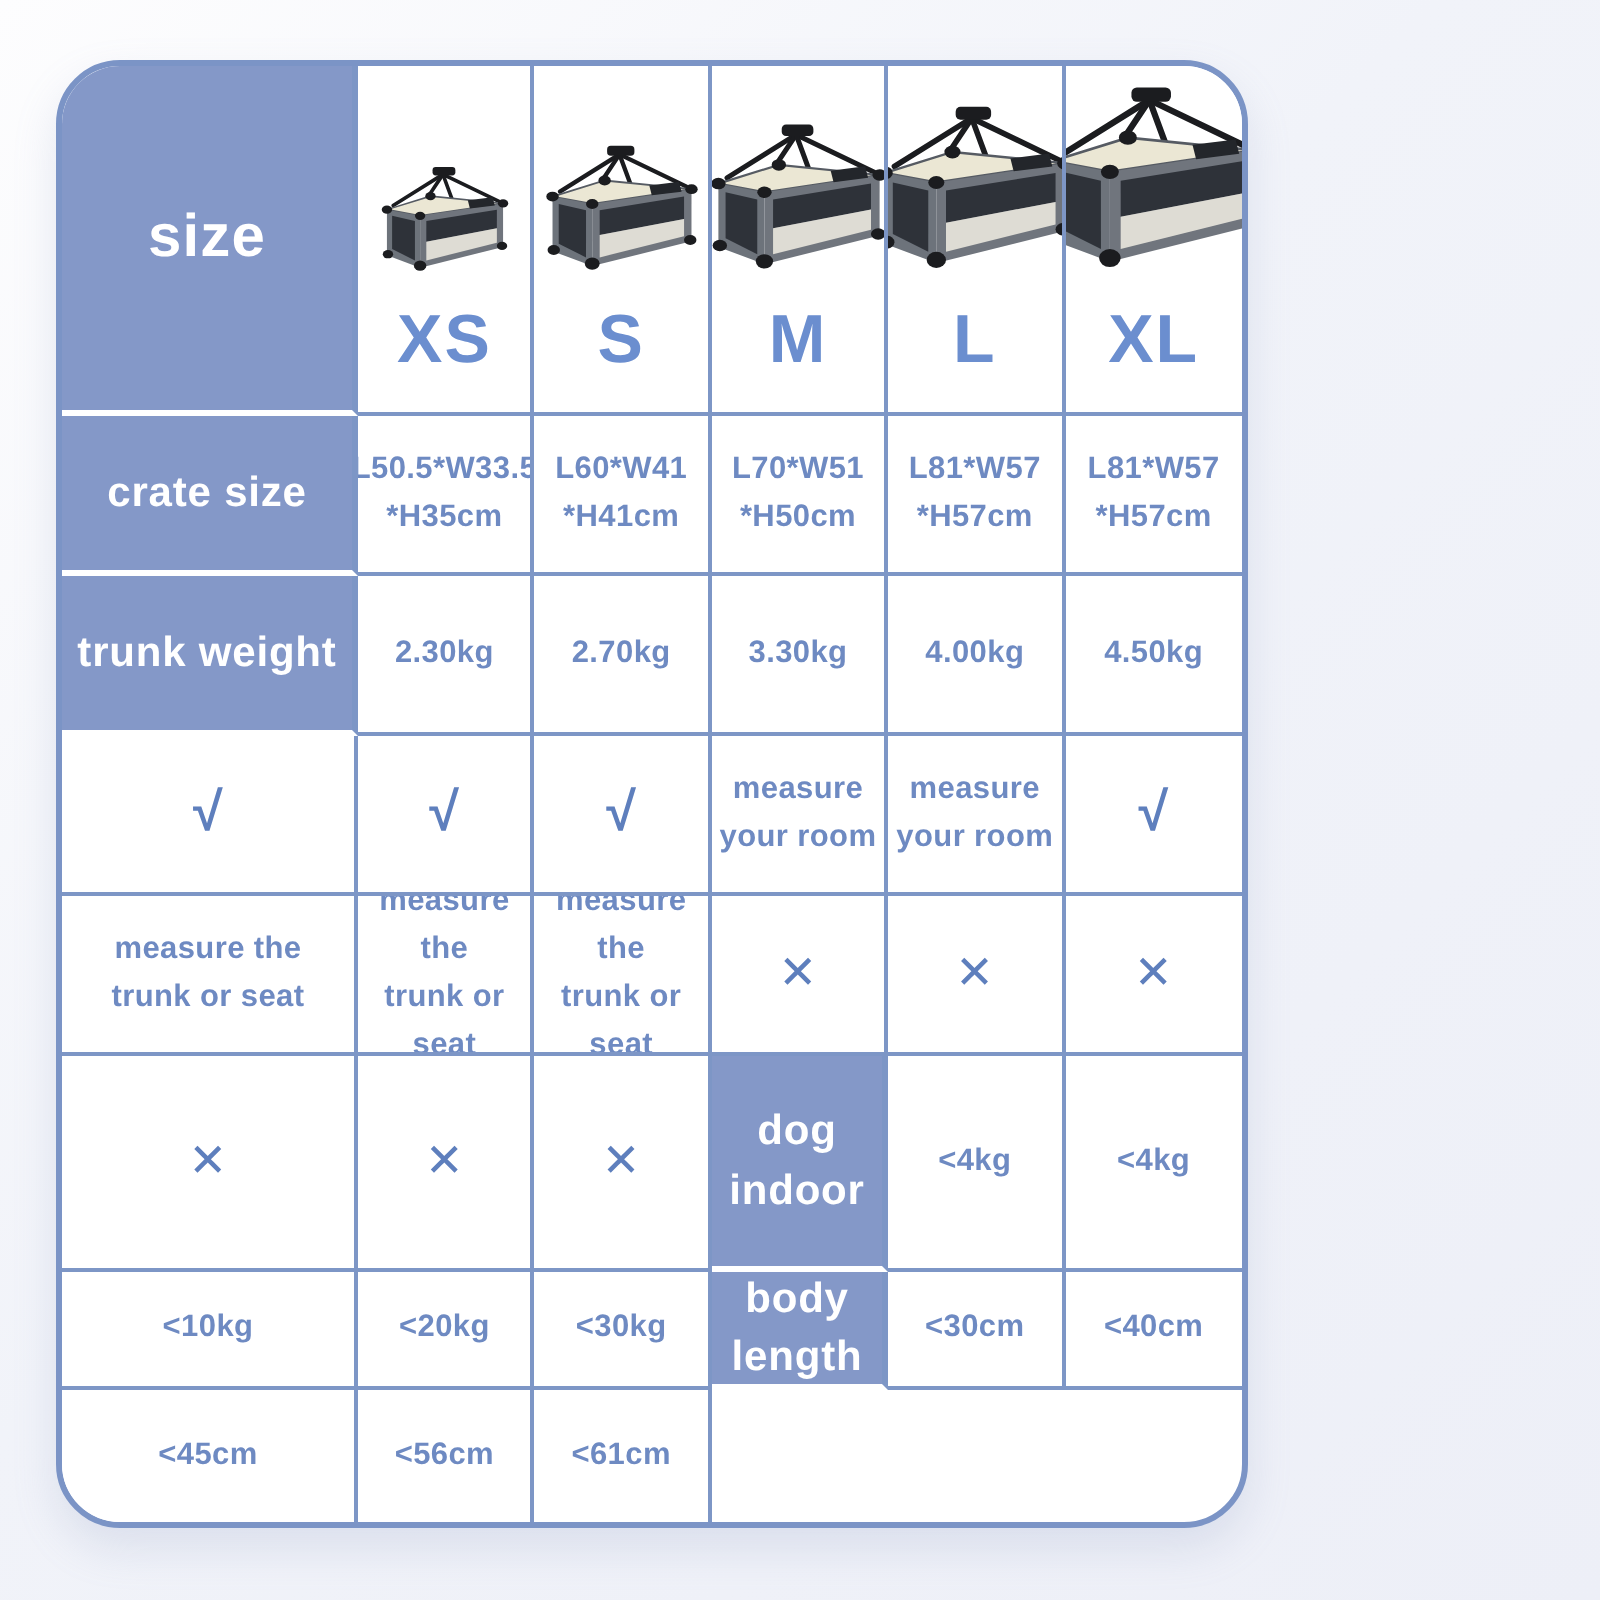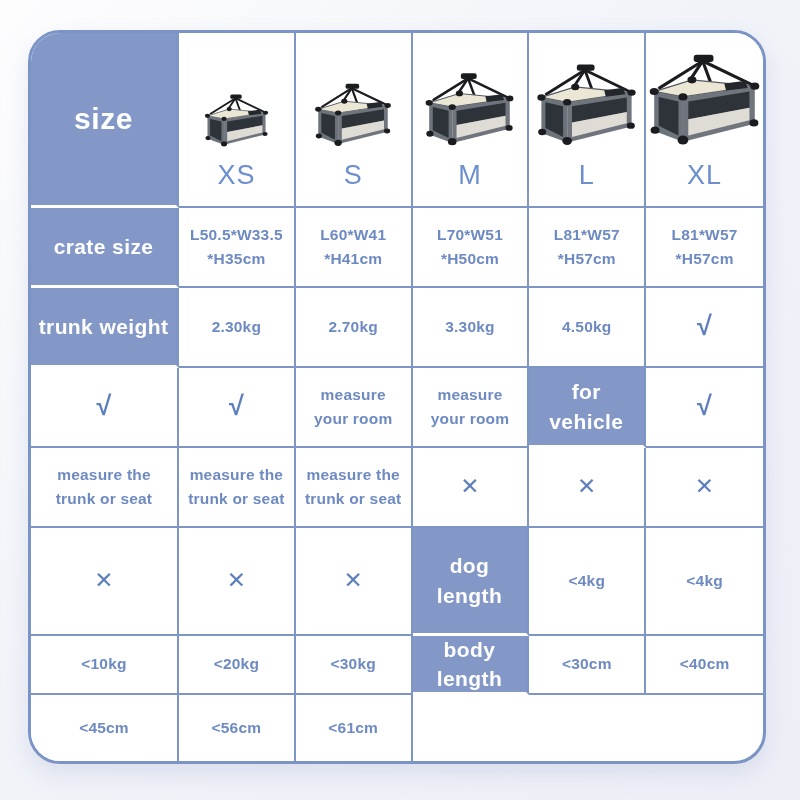--- a/index.html
+++ b/index.html
@@ -11,21 +11,21 @@
     --mark:#5e7fbd;
   }
   html,body{margin:0;padding:0;}
   body{
     width:800px;height:800px;overflow:hidden;
     font-family:"Liberation Sans","DejaVu Sans",sans-serif;
     background:linear-gradient(135deg,#fdfdfe 0%,#f1f3f9 45%,#edeff7 100%);
   }
   .stage{position:relative;width:800px;height:800px;}
   .size-table{
-    position:absolute;left:28px;top:30px;width:738px;height:734px;
+    position:absolute;left:28px;top:30px;width:596px;height:734px;
     box-sizing:border-box;
     display:grid;
     grid-template-columns:148px repeat(5,1fr);
     grid-template-rows:175px 80px 80px 80px 80px 108px 59px 1fr;
     background:#ffffff;
     border:3px solid var(--border);
     border-radius:32px;
     overflow:hidden;
     box-shadow:0 10px 22px rgba(135,150,190,.20);
   }
@@ -51,21 +51,21 @@
   .hcell.corner{font-size:30px;letter-spacing:.6px;}
   .cell:nth-child(43).hcell{border-bottom:none;justify-content:center;}
   .dcell{
     background:#ffffff;
     color:var(--txt);
     font-size:15.5px;font-weight:600;line-height:1.55;letter-spacing:.2px;
     padding:2px 3px;
   }
   .size-cell{justify-content:flex-end;padding-bottom:9px;}
   .crate-wrap{display:flex;align-items:flex-end;justify-content:center;}
-  .size-label{font-size:27px;font-weight:400;color:var(--label);letter-spacing:1px;margin-top:6px;}
+  .size-label{font-size:34px;font-weight:700;color:var(--label);letter-spacing:1px;margin-top:6px;}
   .mark{font-weight:700;color:var(--mark);}
   .mark-check{font-size:27px;}
   .mark-cross{font-size:23px;}
 </style>
 </head>
 <body>
 
 <div class="stage">
   <div class="size-table">
     <div class="cell hcell corner">size</div>
@@ -239,42 +239,42 @@
       <div class="cell dcell">
         <div>2.30kg</div>
       </div>
       <div class="cell dcell">
         <div>2.70kg</div>
       </div>
       <div class="cell dcell">
         <div>3.30kg</div>
       </div>
       <div class="cell dcell">
+        <div>4.00kg</div>
+      </div>
+      <div class="cell dcell">
         <div>4.50kg</div>
       </div>
       <div class="cell dcell mark mark-check">
         <span>√</span>
       </div>
       <div class="cell dcell mark mark-check">
         <span>√</span>
       </div>
       <div class="cell dcell mark mark-check">
         <span>√</span>
       </div>
       <div class="cell dcell">
         <div>measure</div>
         <div>your room</div>
       </div>
       <div class="cell dcell">
         <div>measure</div>
         <div>your room</div>
       </div>
-      <div class="cell hcell">
-        <div>for vehicle</div>
-      </div>
       <div class="cell dcell mark mark-check">
         <span>√</span>
       </div>
       <div class="cell dcell">
         <div>measure the</div>
         <div>trunk or seat</div>
       </div>
       <div class="cell dcell">
         <div>measure the</div>
         <div>trunk or seat</div>
@@ -295,21 +295,21 @@
       <div class="cell dcell mark mark-cross">
         <span>✕</span>
       </div>
       <div class="cell dcell mark mark-cross">
         <span>✕</span>
       </div>
       <div class="cell dcell mark mark-cross">
         <span>✕</span>
       </div>
       <div class="cell hcell">
-        <div>dog length</div>
+        <div>dog indoor</div>
       </div>
       <div class="cell dcell">
         <div>&lt;4kg</div>
       </div>
       <div class="cell dcell">
         <div>&lt;4kg</div>
       </div>
       <div class="cell dcell">
         <div>&lt;10kg</div>
       </div>

